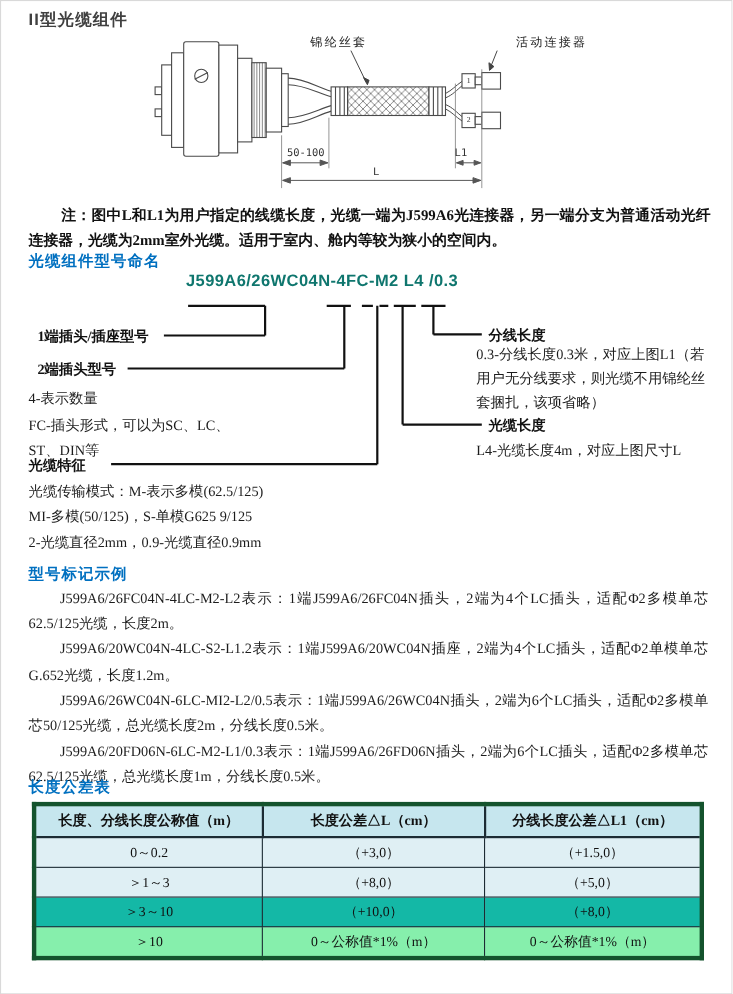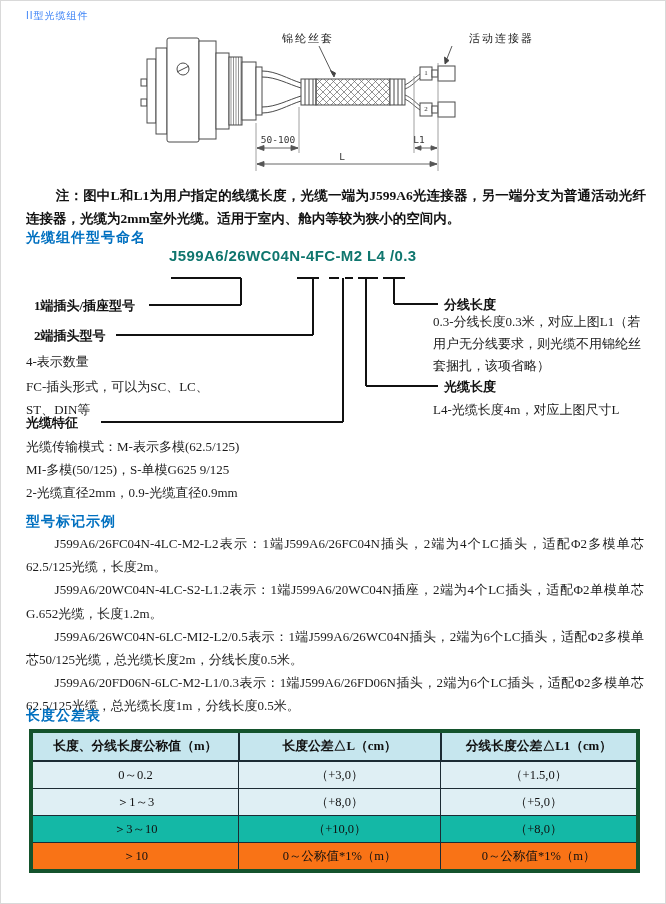--- a/index.html
+++ b/index.html
@@ -4,21 +4,21 @@
 <style>
   html,body{margin:0;padding:0;background:#ffffff;}
   .page{
     position:relative;width:666px;height:904px;background:#fff;
     font-family:"Liberation Serif", serif;color:#1c1c1c;overflow:hidden;
     box-sizing:border-box;border:1px solid #d9d9d9;
   }
   .abs{position:absolute;}
   .doc-title{
     font-family:"Liberation Sans", sans-serif;
-    font-weight:normal;font-size:10px;color:#3b82f6;letter-spacing:1px;
+    font-weight:bold;font-size:15px;color:#404040;letter-spacing:1px;
   }
   .section-heading{
     font-family:"Liberation Sans", sans-serif;
     font-weight:bold;font-size:14px;color:#0070c0;letter-spacing:1px;
   }
   .note-text{
     font-weight:bold;font-size:13.5px;line-height:23px;color:#111;
     text-indent:2.2em;text-align:justify;
   }
   .part-number{
@@ -213,21 +213,21 @@
       <tr style="background:#dfeff4;">
         <td>＞1～3</td>
         <td>（+8,0）</td>
         <td>（+5,0）</td>
       </tr>
       <tr style="background:#14b8a6;">
         <td>＞3～10</td>
         <td>（+10,0）</td>
         <td>（+8,0）</td>
       </tr>
-      <tr style="background:#f97316;">
+      <tr style="background:#86efac;">
         <td>＞10</td>
         <td>0～公称值*1%（m）</td>
         <td>0～公称值*1%（m）</td>
       </tr>
     </tbody>
   </table>
 
 </div>
 
 </body></html>

